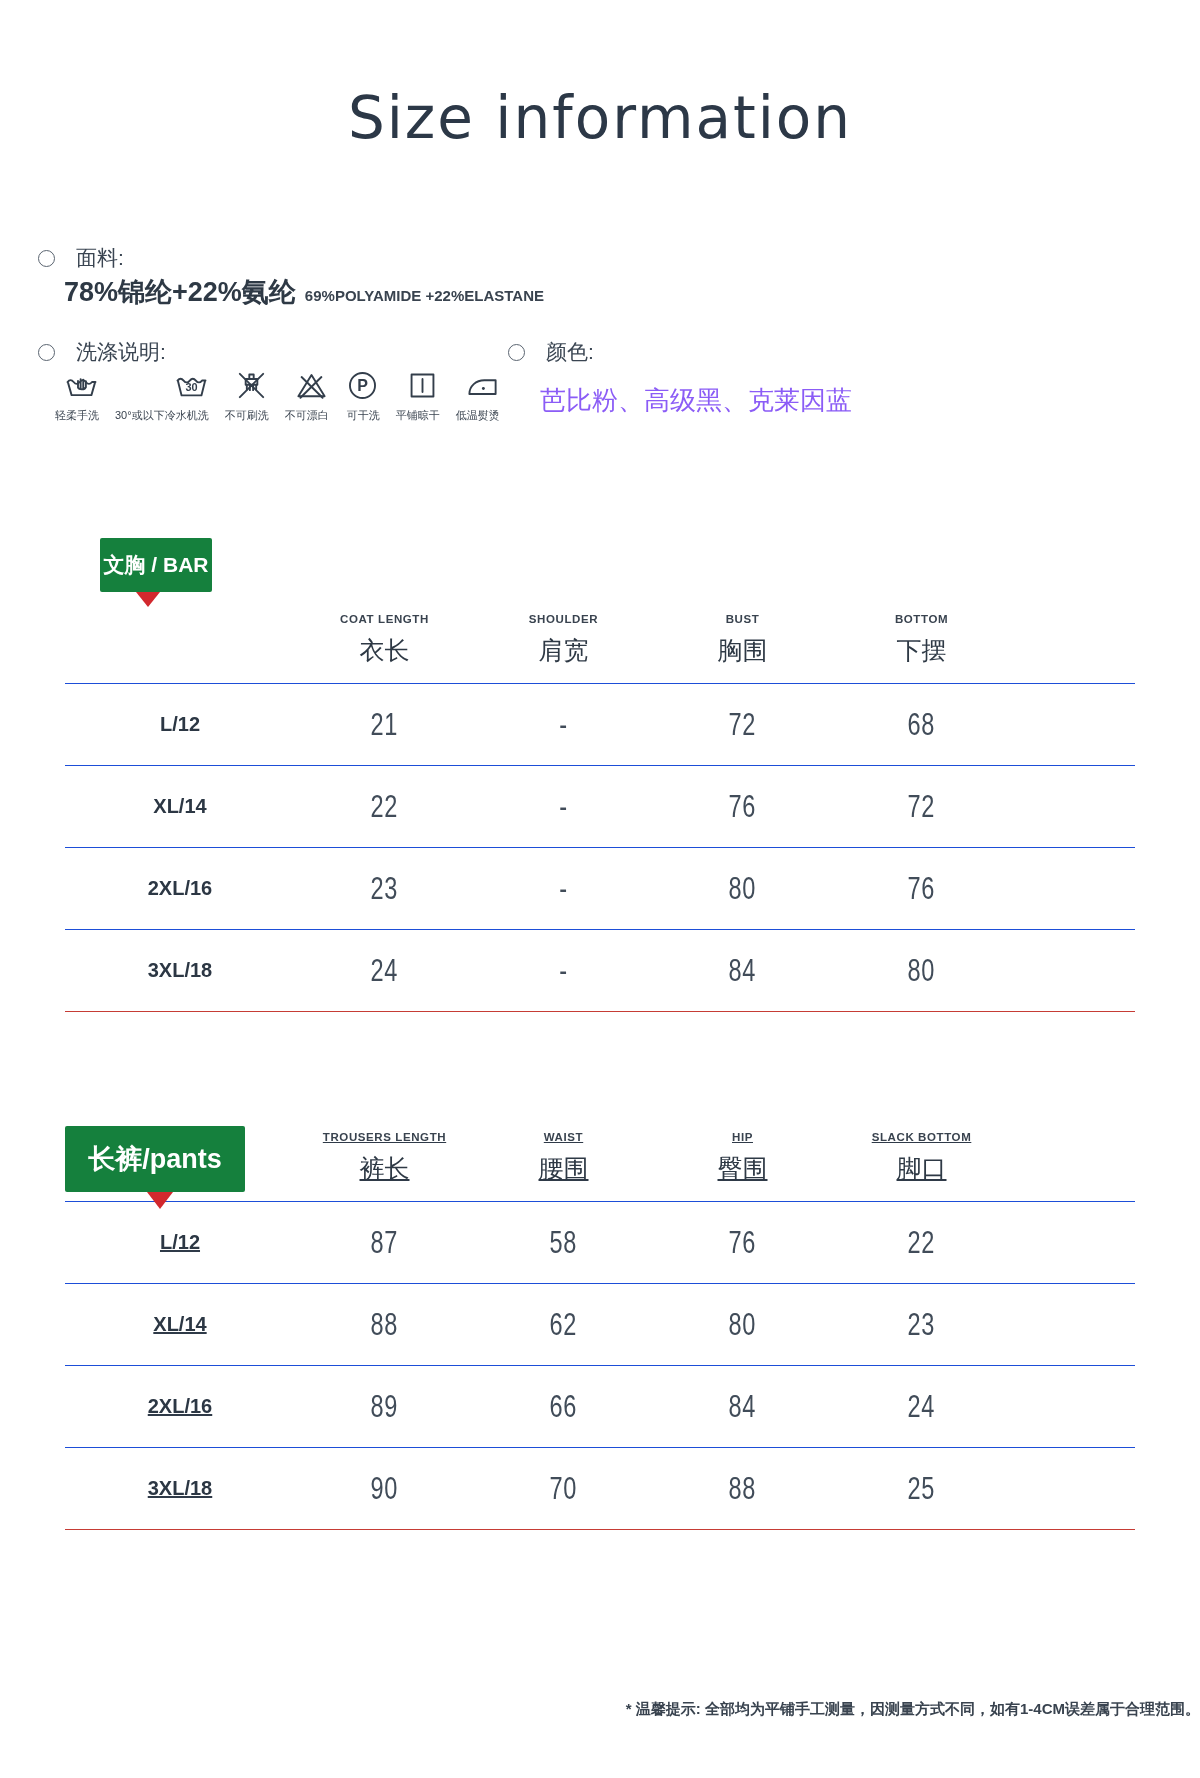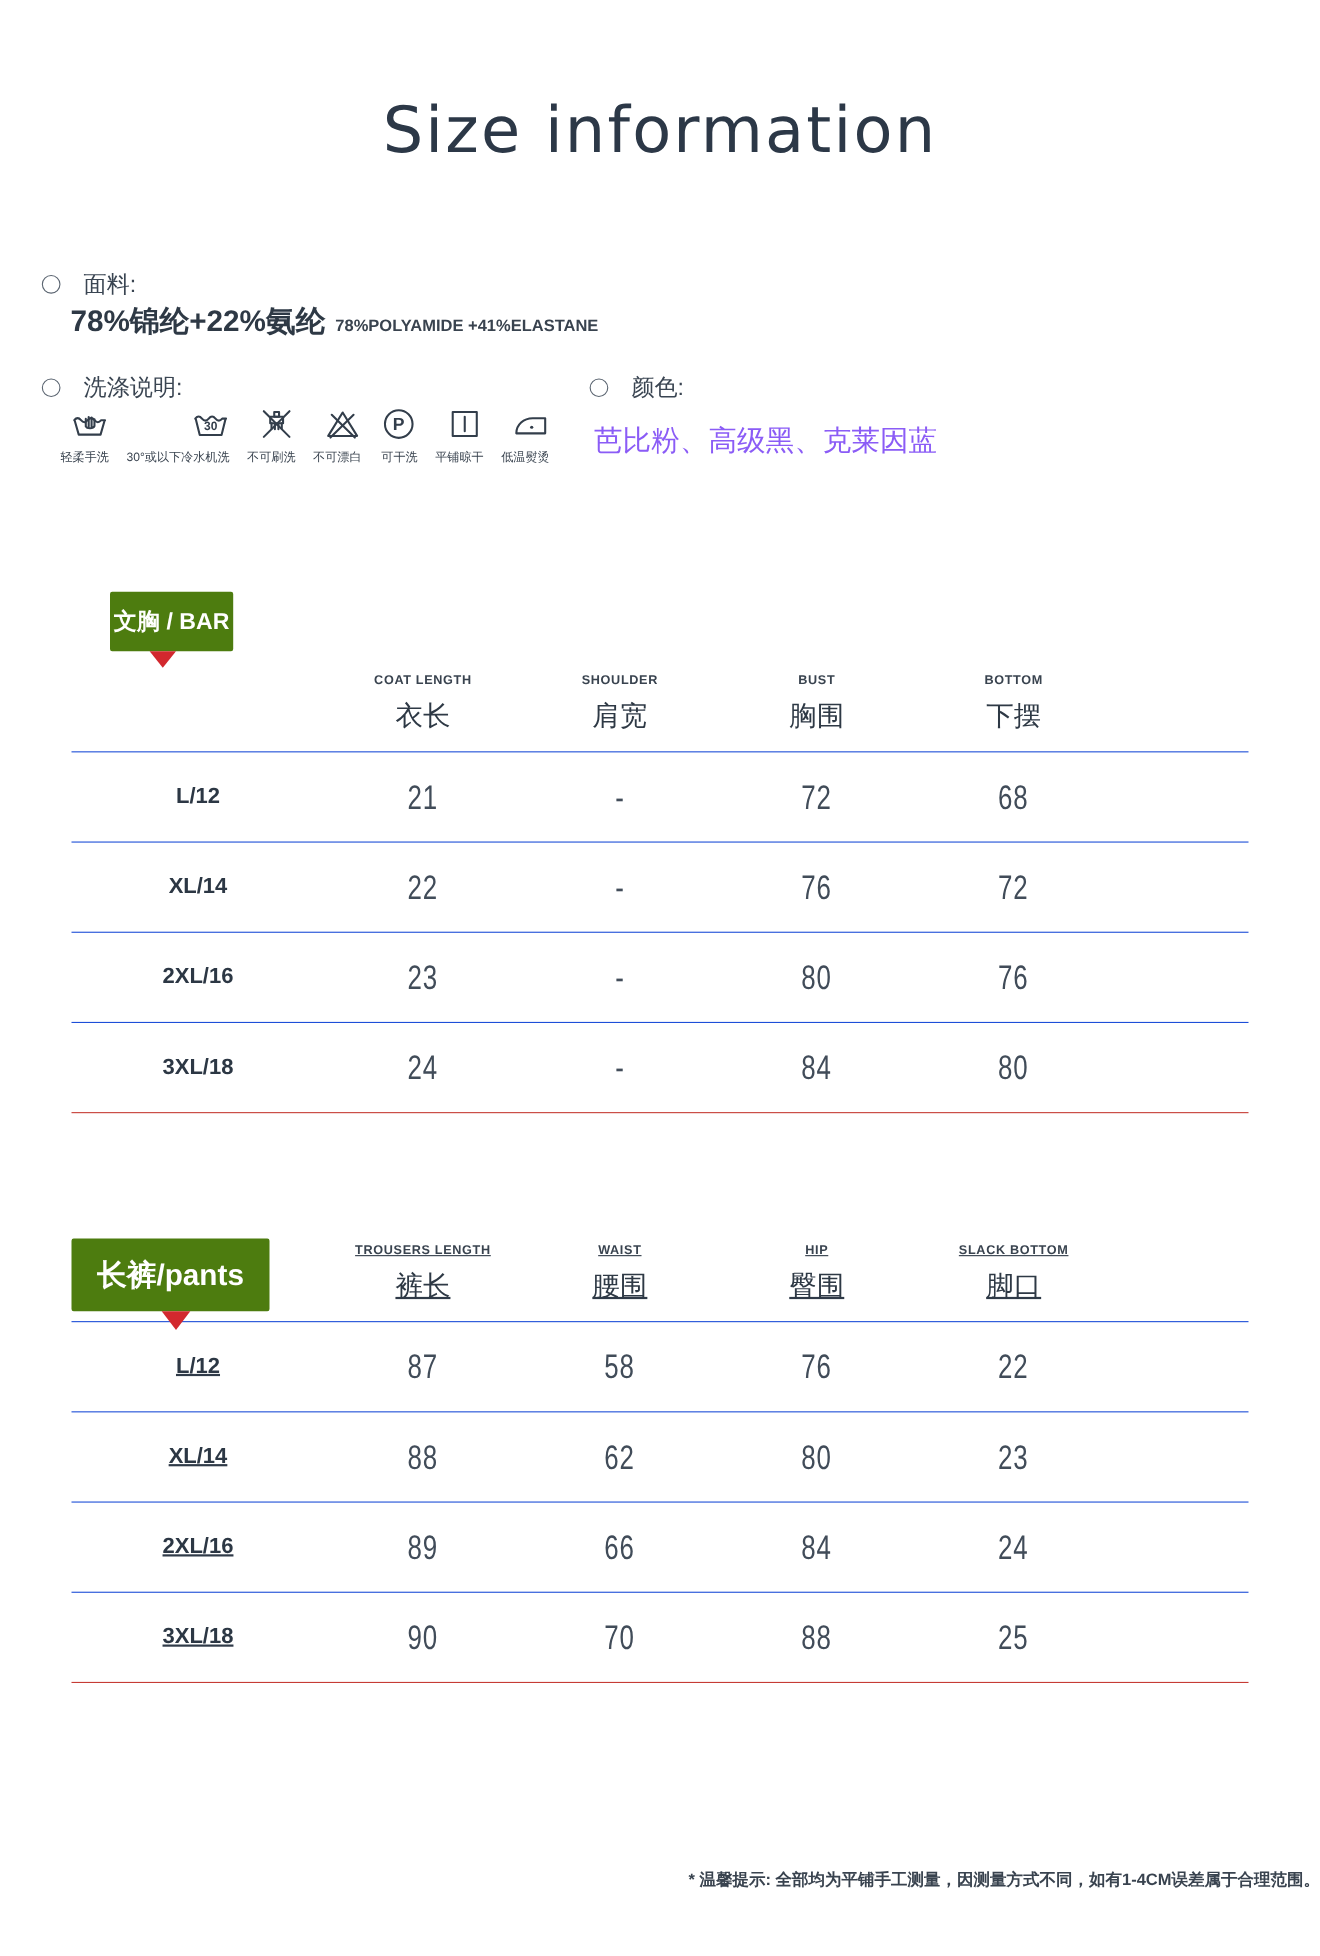--- a/index.html
+++ b/index.html
@@ -17,35 +17,35 @@
     font-size:21px; font-weight:bold; color:#2f3a48;
   }
   .section-label {
     position:absolute; display:flex; align-items:center; gap:21px;
     font-size:21px; color:#3a4552;
   }
   .bullet { width:15px; height:15px; border:1.5px solid #5aununited64;
     border:1.5px solid #5a6470; border-radius:50%; flex:0 0 auto; }
   .fabric-label { left:38px; top:244px; }
   .wash-label  { left:38px; top:338px; }
-  .color-label { left:536px; top:338px;text-align:right; }
+  .color-label { left:508px; top:338px;text-align:right; }
   .fabric-value { position:absolute; left:64px; top:274px; white-space:nowrap; }
   .fabric-value .cn { font-size:27px; font-weight:bold; color:#2e3945; }
   .fabric-value .en { font-size:15px; font-weight:bold; color:#39434f; margin-left:9px; }
   .color-value { position:absolute; left:540px; top:383px; font-size:26px; font-weight:normal; color:#8b5cf6; }
 
   .wash-icons { position:absolute; left:55px; top:368px; display:flex; align-items:flex-start; gap:16px; }
   .wash-item { display:flex; flex-direction:column; align-items:flex-end; gap:5px; }
   .wash-item svg { width:35px; height:35px; stroke:#333e4b; fill:none;
     stroke-width:1.3; stroke-linecap:round; stroke-linejoin:round; }
   .wash-item svg text { stroke:none; fill:#333e4b; font-family:"Liberation Sans",sans-serif; font-weight:bold; }
   .wash-item .wash-text { font-size:11px; color:#39434f; white-space:nowrap; }
 
   .badge {
-    position:absolute; background:#4d7c0f; color:#ffffff; font-weight:bold;
+    position:absolute; background:#15803d; color:#ffffff; font-weight:bold;
     display:flex; align-items:center; justify-content:center; border-radius:2px; z-index:2;
   }
   .badge .tail { position:absolute; top:100%; width:0; height:0;
     border:12px solid transparent; border-top:15px solid #d2282e; border-bottom:0; }
   .badge-bra { left:100px; top:538px; width:112px; height:54px; font-size:21px; }
   .badge-bra .tail { left:36px; }
   .badge-pants { left:65px; top:1126px; width:180px; height:66px; font-size:27px; }
   .badge-pants .tail { left:82px; border-width:13px; border-top-width:17px; border-bottom:0; }
 
   .size-table { position:absolute; left:65px; width:1070px; border-bottom:1px solid #c63c35; }
@@ -75,21 +75,21 @@
 
 <div class="page">
 
   <div class="title">Size information</div>
 
   <div class="section-label fabric-label">
     <span class="bullet"></span>
     <span>面料:</span>
   </div>
   <div class="fabric-value">
-    <span class="cn">78%锦纶+22%氨纶</span><span class="en">78%POLYAMIDE +41%ELASTANE</span>
+    <span class="cn">78%锦纶+22%氨纶</span><span class="en">69%POLYAMIDE +22%ELASTANE</span>
   </div>
 
   <div class="section-label wash-label">
     <span class="bullet"></span>
     <span>洗涤说明:</span>
   </div>
 
   <div class="wash-icons">
     <div class="wash-item">
       <svg viewBox="0 0 24 24">

